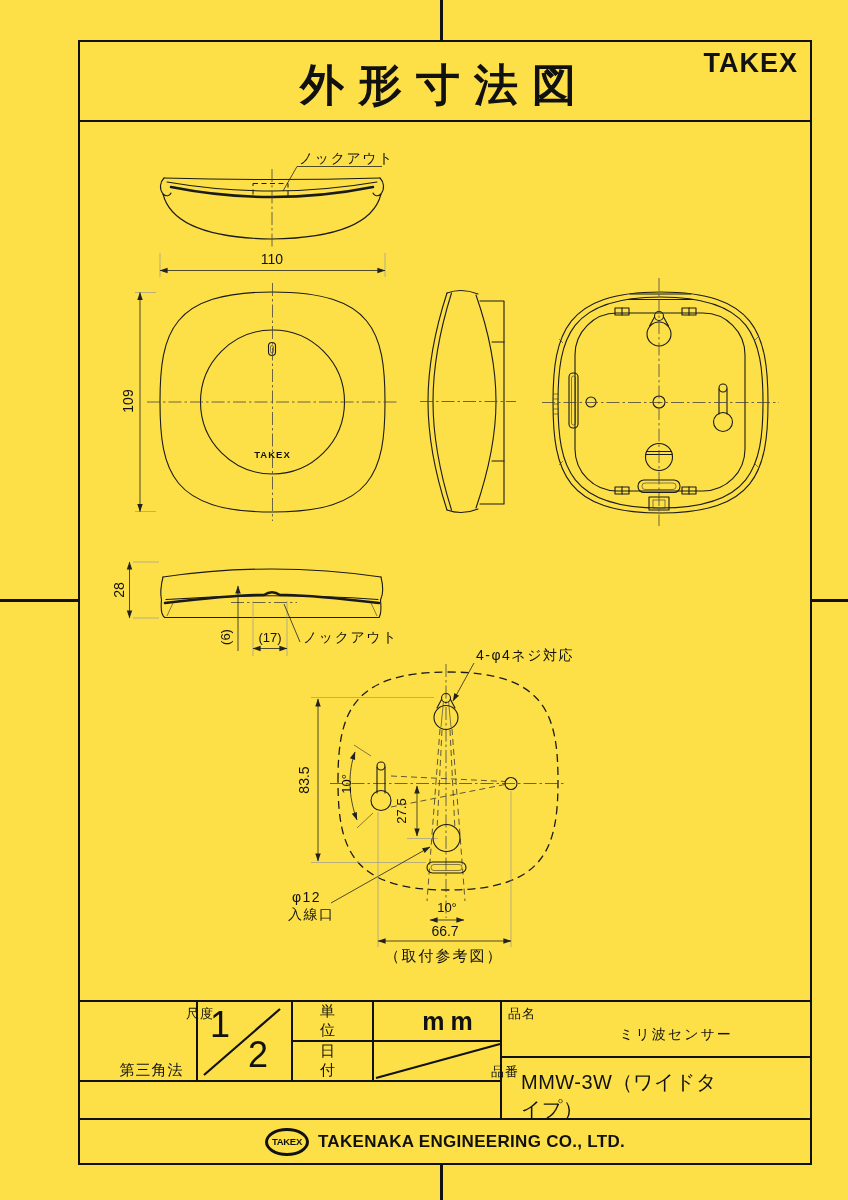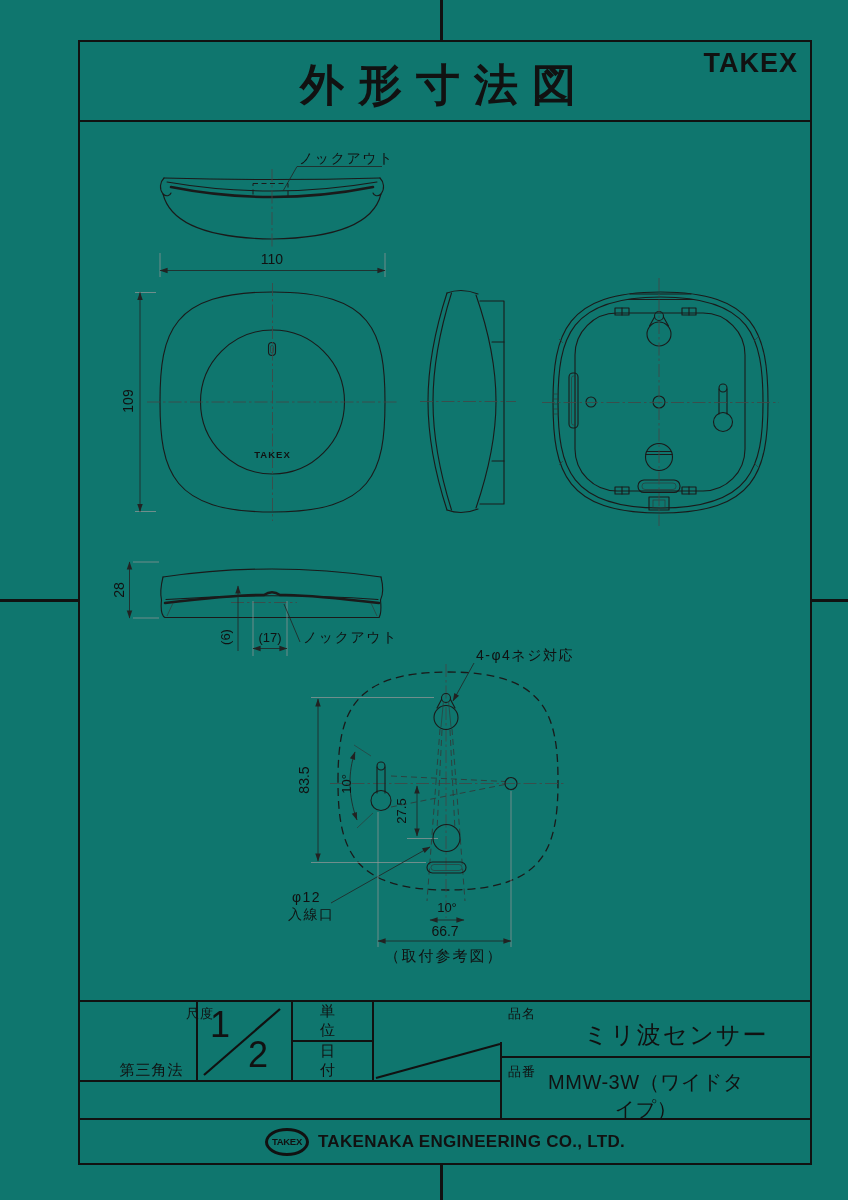--- a/index.html
+++ b/index.html
@@ -1,16 +1,16 @@
 <!DOCTYPE html>
 <html><head>
 <meta charset="utf-8">
 <style>
   html,body{margin:0;padding:0;background:#e8e8e8;}
-  .sheet{position:relative;width:848px;height:1200px;background:#0f766e;overflow:hidden;
+  .sheet{position:relative;width:848px;height:1200px;background:#fde047;overflow:hidden;
          font-family:"Liberation Sans","DejaVu Sans",sans-serif;color:#111;}
   .mark{position:absolute;background:#111;}
   .frame{position:absolute;left:78px;top:40px;width:734px;height:1125px;border:2.5px solid #111;box-sizing:border-box;}
   .titlerow{position:absolute;left:80px;top:42px;width:730px;height:80px;border-bottom:2.5px solid #111;box-sizing:border-box;}
   .doc-title{position:absolute;left:0;right:0;top:14px;text-align:center;font-size:44px;font-weight:600;letter-spacing:14px;}
   .brand{position:absolute;right:12px;top:6px;font-size:27px;font-weight:900;letter-spacing:1px;}
   svg text{font-family:"Liberation Sans","DejaVu Sans",sans-serif;fill:#111;}
   .ol{fill:none;stroke:#1a1a1a;stroke-width:1.1;stroke-linecap:round;stroke-linejoin:round;}
   .ol2{fill:none;stroke:#1a1a1a;stroke-width:2.5;stroke-linecap:round;}
   .thin{fill:none;stroke:#333;stroke-width:0.6;}
@@ -33,21 +33,21 @@
   .small-lab{position:absolute;top:3px;left:6px;font-size:13px;letter-spacing:1px;}
   .footer{position:absolute;left:80px;top:1118px;width:730px;height:45px;border-top:2.5px solid #111;box-sizing:border-box;
           display:flex;align-items:center;justify-content:center;gap:9px;}
   .ovallogo{width:44px;height:28px;border:3.5px solid #111;border-radius:50%;display:flex;align-items:center;justify-content:center;
             font-size:9.5px;font-weight:900;letter-spacing:-0.3px;box-sizing:border-box;}
   .company{font-size:17px;font-weight:800;letter-spacing:0.3px;text-align:center;}
   .scale-big{position:absolute;font-size:36px;font-weight:500;}
   .projection{font-size:15px;letter-spacing:1px;}
   .unitlab{font-size:15px;letter-spacing:6px;}
   .mmval{font-size:25px;font-weight:800;letter-spacing:6px;}
-  .pn-val{font-size:24px;letter-spacing:2px;}
+  .pn-val{font-size:14px;letter-spacing:2px;}
   .pb-val{font-size:20px;letter-spacing:0.5px;}
 </style>
 </head>
 <body>
 
 <div class="sheet">
 
   <div class="mark" style="left:440px;top:0;width:2.5px;height:40px;"></div>
   <div class="mark" style="left:440px;top:1163px;width:2.5px;height:37px;"></div>
   <div class="mark" style="left:0;top:599px;width:78px;height:2.5px;"></div>
@@ -251,41 +251,44 @@
         <line x1="24" y1="73" x2="100" y2="7" stroke="#111" stroke-width="2.2"></line>
       </svg>
       <span class="scale-big" style="left:30px;top:2px;">1</span>
       <span class="scale-big" style="left:68px;top:32px;">2</span>
     </div>
 
     <div class="cell br bb c-center unitlab" style="left:213px;top:0;width:81px;height:40px;">
       <span>単 位</span>
     </div>
 
+    <div class="cell br c-center mmval" style="left:294px;top:0;width:128px;height:40px;border-bottom:2.5px solid #111;">
+      <span>mm</span>
+    </div>
 
     <div class="cell br c-center unitlab" style="left:213px;top:40px;width:81px;height:38px;">
       <span>日 付</span>
     </div>
 
     <div class="cell br" style="left:294px;top:40px;width:128px;height:38px;">
       <svg width="128" height="38" style="position:absolute;left:0;top:0;">
         <line x1="2" y1="36" x2="126" y2="2" stroke="#111" stroke-width="2"></line>
       </svg>
     </div>
 
     <div class="cell bt br" style="left:0;top:78px;width:422px;height:40px;"></div>
 
     <div class="cell bb" style="left:422px;top:0;width:308px;height:56px;">
       <span class="small-lab">品名</span>
       <div class="c-center pn-val" style="position:absolute;left:40px;top:12px;right:0;bottom:0;">ミリ波センサー</div>
     </div>
 
-    <div class="cell" style="left:422px;top:58px;width:252px;height:60px;">
+    <div class="cell" style="left:405px;top:58px;width:252px;height:60px;">
       <span class="small-lab">品番</span>
-      <div class="c-center pb-val" style="position:absolute;left:36px;top:12px;right:0;bottom:0;text-align:center;">MMW-3W（ワイドタイプ）</div>
+      <div class="c-center pb-val" style="position:absolute;left:36px;top:12px;right:0;bottom:0;">MMW-3W（ワイドタイプ）</div>
     </div>
   </div>
 
   <div class="footer">
     <div class="ovallogo">
       <span>TAKEX</span>
     </div>
     <div class="company">TAKENAKA ENGINEERING CO., LTD.</div>
   </div>
 

